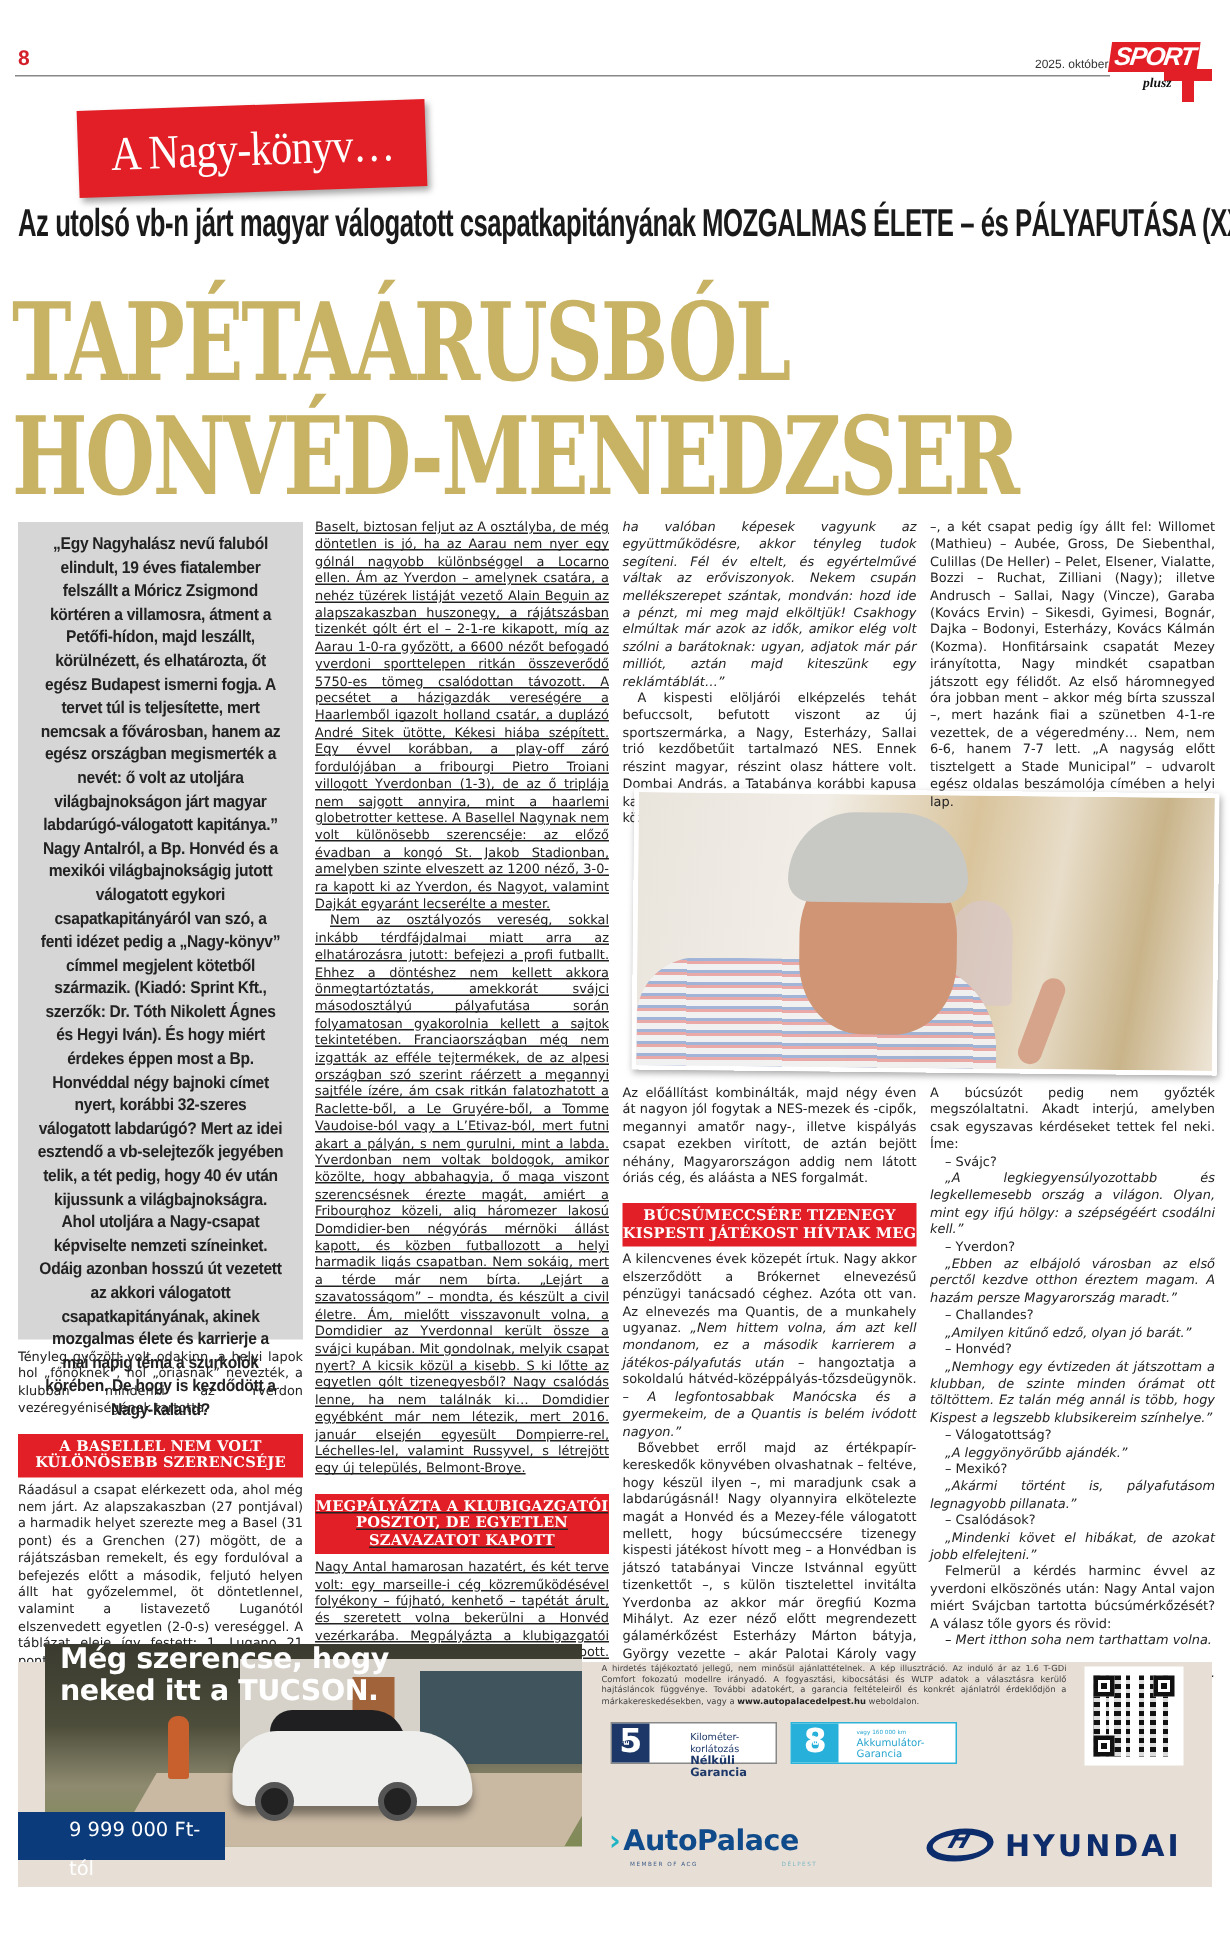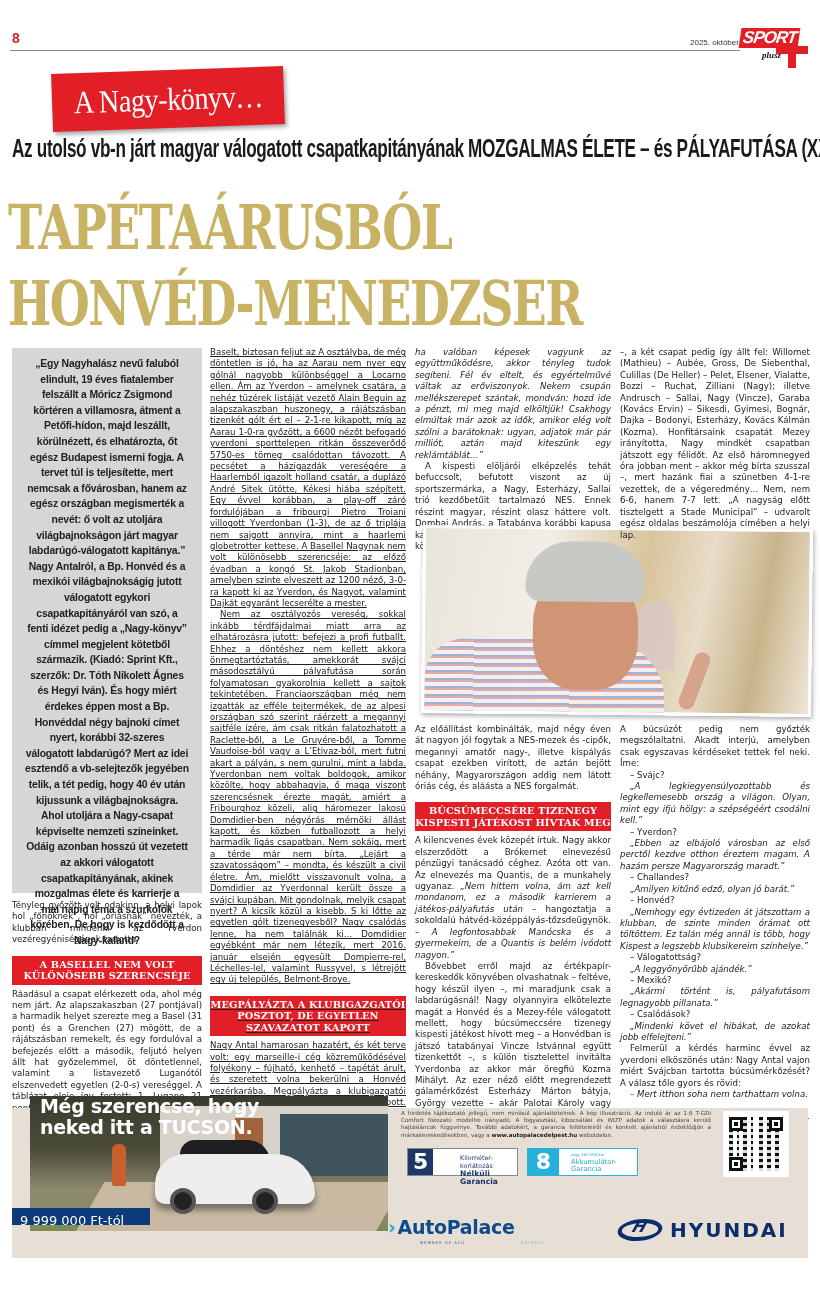--- a/index.html
+++ b/index.html
@@ -15,21 +15,21 @@
   .logo .plusv { position: absolute; left: 50px; top: 6px; width: 8px; height: 34px; background: #e21f26; }
   .logo .plush { position: absolute; left: 38px; top: 18px; width: 32px; height: 8px; background: #e21f26; }
   .logo .plus-text { position: absolute; left: 24px; top: 22px; font: italic bold 9px "Liberation Serif", serif; color: #111; }
 
   
   .kicker { position: absolute; left: 52px; top: 70px; width: 232px; height: 58px; background: #e21f26; transform: rotate(-2deg); box-shadow: 2px 3px 4px rgba(0,0,0,0.35); display: flex; align-items: center; justify-content: center; }
   .kicker span { color: #fff; font: 32px "Liberation Serif", serif; letter-spacing: -0.5px; transform: scaleX(0.88); display: inline-block; }
 
   .subtitle { position: absolute; left: 12px; top: 133px; width: 800px; font: bold 26px "Liberation Sans", sans-serif; color: #1a1a1a; white-space: nowrap; transform: scaleX(0.66); transform-origin: left top; letter-spacing: -0.5px; width: 1210px; }
 
-  .headline { position: absolute; left: 8px; top: 190px; width: 812px; font-family: "DejaVu Serif", serif; font-weight: bold; color: #c8b264; line-height: 76px; font-size: 62px; letter-spacing: -2px; }
+  .headline { position: absolute; left: 8px; top: 190px; width: 812px; font-family: "DejaVu Serif", serif; font-weight: bold; color: #c8b264; line-height: 76px; font-size: 72px; letter-spacing: -2px; }
   .headline div { white-space: nowrap; transform: scaleX(0.74); transform-origin: left top; }
 
   
   .col { position: absolute; top: 347px; font-family: "DejaVu Sans", sans-serif; font-size: 8.6px; line-height: 11.4px; text-align: justify; color: #222; hyphens: auto; }
   .col p { margin-bottom: 0; text-indent: 0; }
   .col p.ind { text-indent: 10px; }
   .col i { font-style: italic; }
 
   .intro-box { position: absolute; left: 12px; top: 348px; width: 190px; height: 545px; background: #d6d6d6; padding: 8px 6px; text-align: center; font: bold 11.3px "Liberation Sans", sans-serif; line-height: 15.6px; color: #222; letter-spacing: -0.2px; }
   .intro-box p { transform: scaleX(0.92); }
@@ -54,41 +54,41 @@
   .ad-photo .house { position: absolute; left: 130px; top: 10px; width: 228px; height: 70px; background: #d7d2c9; }
   .ad-photo .glass { position: absolute; left: 250px; top: 18px; width: 108px; height: 62px; background: #40545e; }
   .ad-photo .wood { position: absolute; left: 205px; top: 22px; width: 28px; height: 46px; background: #a0633a; }
   .ad-photo .path { position: absolute; left: 60px; top: 86px; width: 300px; height: 50px; background: #c9b9a3; transform: skewX(-30deg); }
   .ad-photo .car { position: absolute; left: 125px; top: 58px; width: 160px; height: 50px; background: #eeeeec; border-radius: 30px 40px 10px 10px; box-shadow: 0 6px 6px rgba(0,0,0,0.4); }
   .ad-photo .car-roof { position: absolute; left: 150px; top: 44px; width: 90px; height: 22px; background: #1f1f22; border-radius: 20px 30px 0 0; }
   .ad-photo .wheel1, .ad-photo .wheel2 { position: absolute; top: 92px; width: 26px; height: 26px; border-radius: 50%; background: #222; border: 4px solid #555; }
   .ad-photo .wheel1 { left: 140px; } .ad-photo .wheel2 { left: 222px; }
   .ad-photo .person { position: absolute; left: 82px; top: 48px; width: 14px; height: 42px; background: #c8602e; border-radius: 6px 6px 2px 2px; }
   .ad-headline { position: absolute; left: 40px; top: 1096px; color: #fff; font: bold 19px "DejaVu Sans", sans-serif; line-height: 21px; letter-spacing: -0.3px; }
-  .ad-price { position: absolute; left: 12px; top: 1208px; width: 138px; height: 17px; background: #0b3b7a; color: #fff; font: 13px "DejaVu Sans", sans-serif; line-height: 26px; padding-left: 8px; }
+  .ad-price { position: absolute; left: 12px; top: 1208px; width: 138px; height: 32px; background: #0b3b7a; color: #fff; font: 13px "DejaVu Sans", sans-serif; line-height: 26px; padding-left: 34px; }
   .ad-disclaimer { position: absolute; left: 401px; top: 1110px; width: 310px; font: 5.6px "DejaVu Sans", sans-serif; line-height: 7.2px; color: #444; text-align: justify; }
   .ad-disclaimer b { color: #222; }
   .badge5 { position: absolute; left: 407px; top: 1148px; width: 111px; height: 28px; border: 1px solid #888; background: #fff; display: flex; }
   .badge5 .num { width: 31px; background: #1d3868; color: #fff; font: bold 22px "DejaVu Sans", sans-serif; line-height: 26px; text-align: center; position: relative; }
   .badge5 .ev, .badge8 .ev { position: absolute; right: 1px; top: 8px; font-size: 4.5px; writing-mode: vertical-rl; transform: rotate(180deg); color: #fff; }
   .badge5 .txt { padding: 5px 0 0 3px; color: #1d3868; font: 6.4px "DejaVu Sans", sans-serif; line-height: 8px; margin-left: 24px; }
   .badge5 .txt b { font-size: 7.6px; }
   .badge8 { position: absolute; left: 527px; top: 1148px; width: 111px; height: 28px; border: 1px solid #2db3d8; background: #fff; display: flex; }
   .badge8 .num { width: 31px; background: #27b0d9; color: #fff; font: bold 22px "DejaVu Sans", sans-serif; line-height: 26px; text-align: center; position: relative; }
   .badge8 .txt { padding: 2px 0 0 12px; color: #2aa6cf; font: 6.8px "DejaVu Sans", sans-serif; line-height: 7.6px; }
   .badge8 .txt small { font-size: 3.8px; display: block; }
   .qr { position: absolute; left: 723px; top: 1111px; width: 66px; height: 66px; background: #fff; padding: 6px; }
   .qr-inner { width: 54px; height: 54px; background:
       linear-gradient(90deg, #111 0 4px, transparent 4px 8px, #111 8px 10px, transparent 10px 14px, #111 14px 18px, transparent 18px 22px, #111 22px 24px, transparent 24px 30px, #111 30px 34px, transparent 34px 38px, #111 38px 42px, transparent 42px 46px, #111 46px 50px, transparent 50px),
       #fff;
     position: relative; }
   .qr-inner::before { content: ""; position: absolute; inset: 0; background: repeating-linear-gradient(0deg, rgba(255,255,255,0.85) 0 3px, transparent 3px 6px); }
   .qr-inner .fp { position: absolute; width: 14px; height: 14px; border: 3px solid #111; background: #fff; z-index: 2; }
   .qr-inner .fp::after { content: ""; position: absolute; left: 2px; top: 2px; width: 4px; height: 4px; background: #111; }
-  .autopalace { position: absolute; left: 388px; top: 1216px; color: #0f4a8a; font: bold 19px "DejaVu Sans", sans-serif; letter-spacing: -0.3px; }
+  .autopalace { position: absolute; left: 406px; top: 1216px; color: #0f4a8a; font: bold 19px "DejaVu Sans", sans-serif; letter-spacing: -0.3px; }
   .autopalace .chev { color: #20b3c4; margin-right: 2px; }
   .ap-member { position: absolute; left: 420px; top: 1240px; font: 3.8px "DejaVu Sans", sans-serif; color: #3c5a86; letter-spacing: 1px; }
   .ap-delpest { position: absolute; left: 521px; top: 1240px; font: 3.8px "DejaVu Sans", sans-serif; color: #7fb7c5; letter-spacing: 1px; }
   .hyundai { position: absolute; left: 618px; top: 1218px; color: #0d2c6b; font: bold 20px "DejaVu Sans", sans-serif; letter-spacing: 2px; display: flex; align-items: center; gap: 8px; }
   .hyundai .h-logo { width: 44px; height: 22px; border: 4px solid #0d2c6b; border-radius: 50%; transform: skewX(-20deg); position: relative; }
   .hyundai .h-logo::after { content: "H"; position: absolute; left: 10px; top: -6px; font: italic bold 16px "DejaVu Sans", sans-serif; color: #0d2c6b; }
 </style>
 </head>
 <body>
 

